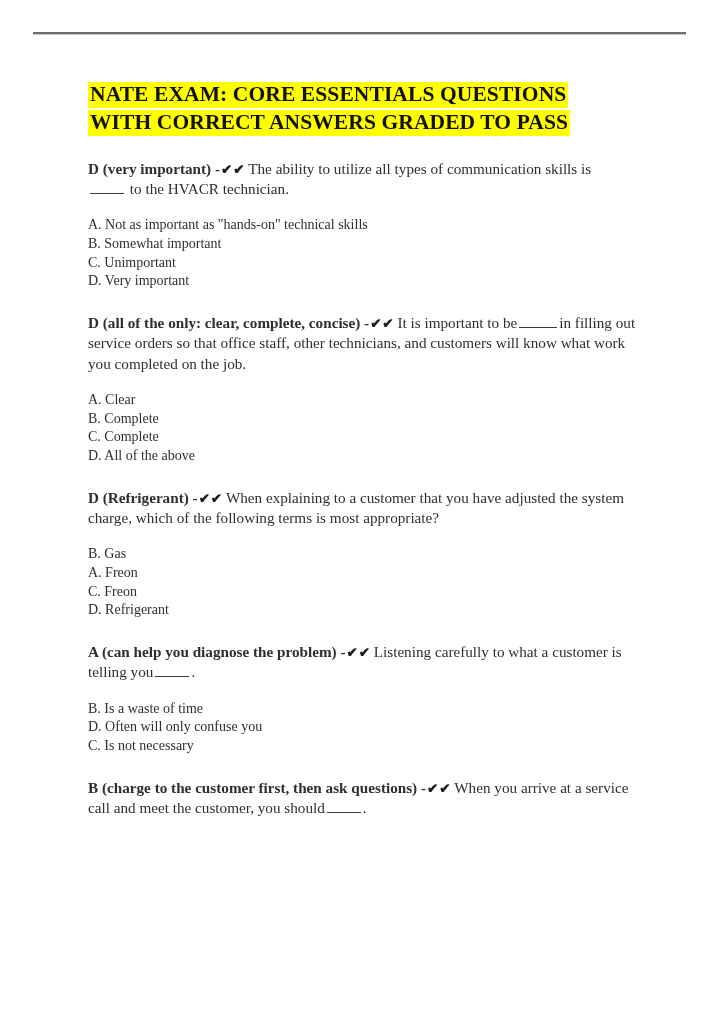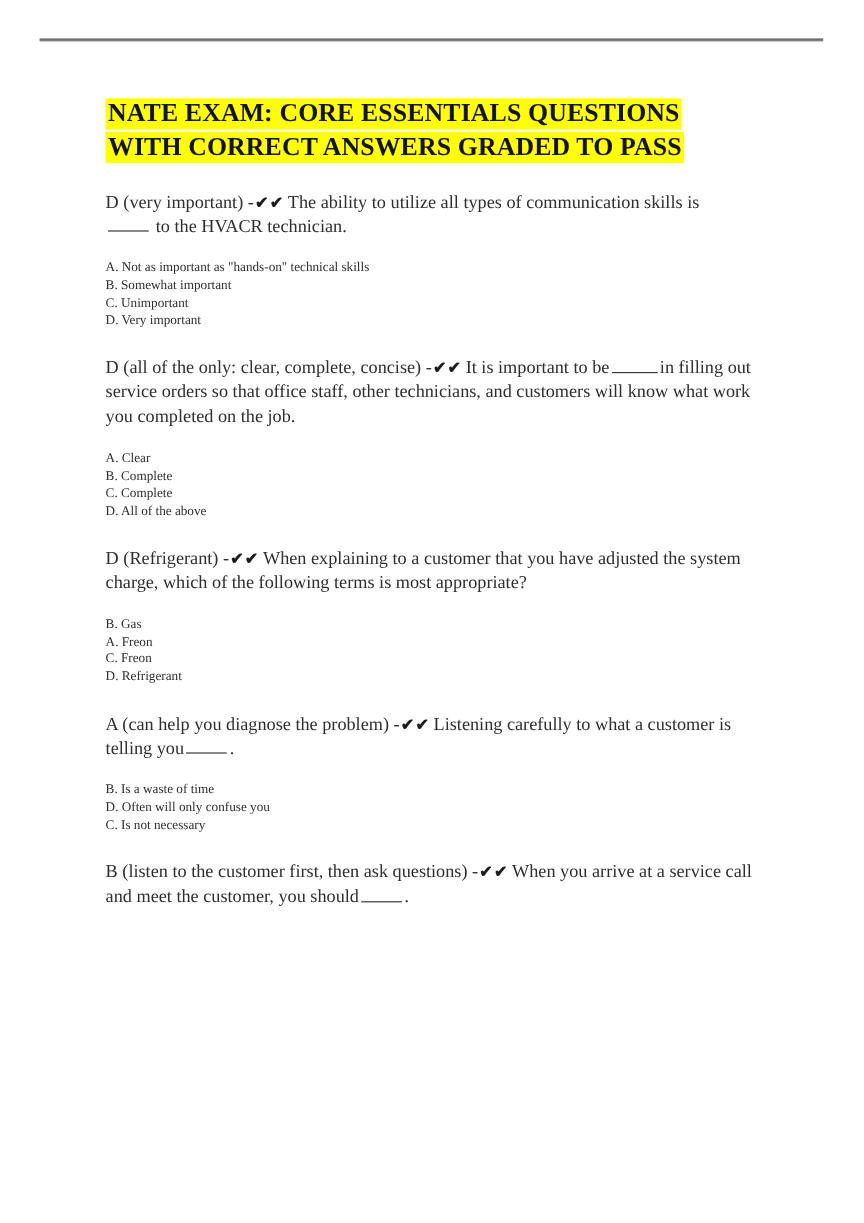--- a/index.html
+++ b/index.html
@@ -66,20 +66,21 @@
   }
   .qtext {
     margin: 0;
     font-size: 15.2px;
     line-height: 1.335;
     color: #2e2e2e;
     text-align: left;
   }
   .answer-key {
     white-space: nowrap;
+    font-weight: bold;
   }
   .checks {
     font-weight: bold;
     font-size: 13.5px;
     letter-spacing: 0.8px;
     color: #1c1c1c;
     padding-left: 1px;
   }
   .stem {
     padding-left: 3px;
@@ -94,21 +95,21 @@
   }
   .blank.wide { width: 38px; }
 
   
   .options {
     list-style: none;
     margin: 17px 0 0 0;
     padding: 0;
   }
   .options li {
-    font-size: 11px;
+    font-size: 14px;
     line-height: 1.335;
     color: #2e2e2e;
     margin: 0;
     padding: 0;
   }
 </style>
 </head>
 <body>
 
 <div class="page">
@@ -152,17 +153,17 @@
     <div class="qblock" style="margin-top:22px;">
       <p class="qtext"><span class="answer-key">A (can help you diagnose the problem) -</span><span class="checks">✔✔</span><span class="stem">Listening carefully to what a customer is telling you</span><span class="blank"></span><span>.</span></p>
       <ul class="options">
         <li>B. Is a waste of time</li>
         <li>D. Often will only confuse you</li>
         <li>C. Is not necessary</li>
       </ul>
     </div>
 
     <div class="qblock" style="margin-top:22px;">
-      <p class="qtext"><span class="answer-key">B (listen to the customer first, then ask questions) -</span><span class="checks">✔✔</span><span class="stem">When you arrive at a service call and meet the customer, you should</span><span class="blank"></span><span>.</span></p>
+      <p class="qtext"><span class="answer-key">B (charge to the customer first, then ask questions) -</span><span class="checks">✔✔</span><span class="stem">When you arrive at a service call and meet the customer, you should</span><span class="blank"></span><span>.</span></p>
     </div>
 
   </div>
 </div>
 
 </body></html>

